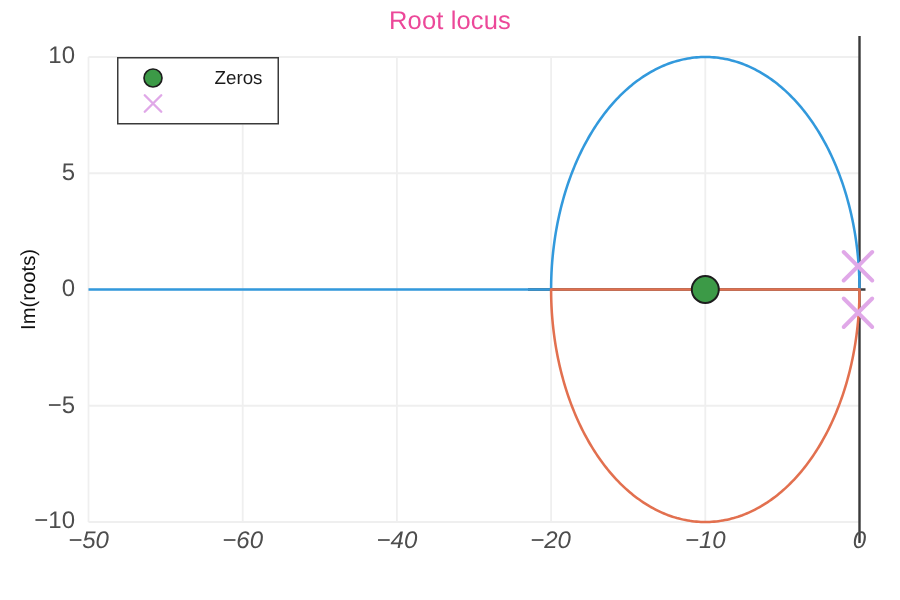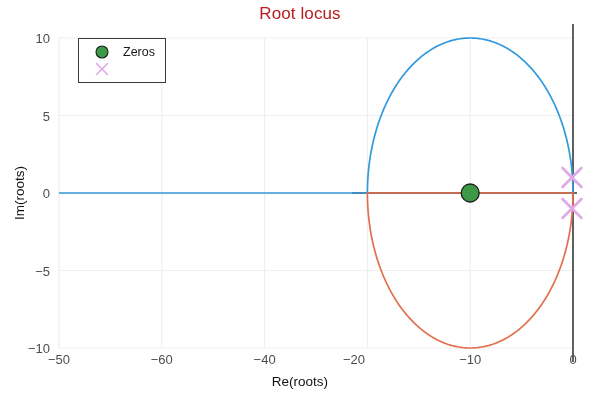--- a/index.html
+++ b/index.html
@@ -6,54 +6,54 @@
   body{
     width:600px;height:400px;
     background:#ffffff;
     font-family:"Liberation Sans","DejaVu Sans",sans-serif;
     overflow:hidden;
   }
   #figure{position:relative;width:600px;height:400px;}
 
   #chart-title{
     position:absolute;left:0;top:4px;width:600px;
-    text-align:center;font-size:17px;color:#b91c1c;
+    text-align:center;font-size:17px;color:#ec4899;
     letter-spacing:0.1px;
   }
 
   
   #plot-area{
     position:absolute;left:59px;top:38px;width:514px;height:310px;
     background:#ffffff;
   }
   #grid-layer,#data-layer,#axis-layer{
     position:absolute;left:0;top:0;width:100%;height:100%;
     overflow:visible;
   }
 
   
-  .tick{position:absolute;color:#4d4d4d;font-size:13px;white-space:nowrap;}
-  .xtick{transform:translateX(-50%);top:352px;}
+  .tick{position:absolute;color:#4d4d4d;font-size:16px;white-space:nowrap;}
+  .xtick{transform:translateX(-50%);top:352px;font-style:italic;}
   .ytick{text-align:right;transform:translateY(-50%);left:10px;width:40px;}
 
   .axis-label{position:absolute;color:#111111;font-size:13.5px;}
   #xlabel{left:0;top:374px;width:600px;text-align:center;}
   #ylabel{
     left:-56px;top:193px;width:150px;text-align:center;
     transform:translateY(-50%) rotate(-90deg);transform-origin:center center;
   }
 
   
   #legend{
     position:absolute;left:78px;top:38px;
     border:1.2px solid #3a3a3a;background:#ffffff;
     padding:4px 10px 5px 6px;
     box-sizing:border-box;
   }
-  .legend-row{display:flex;align-items:center;height:17px;}
+  .legend-row{display:flex;align-items:center;height:17px;gap:20px;}
   .legend-marker{width:34px;display:flex;align-items:center;justify-content:center;}
   .legend-text{font-size:12.5px;color:#1a1a1a;padding-left:4px;white-space:nowrap;}
 </style>
 </head>
 <body>
 
 <div id="figure">
 
   <div id="chart-title">Root locus</div>
 
@@ -85,33 +85,32 @@
           <path d="M503.472 161 L522.472 180 M522.472 161 L503.472 180" stroke="#E0A8E8" stroke-width="2.6" stroke-linecap="round"></path>
         </g>
         <circle cx="411.20000000000005" cy="155" r="9" fill="#3C9A47" stroke="#1d1d1d" stroke-width="1.3"></circle>
       </svg>
   </div>
 
   <div id="ticks-x">
       <div class="tick xtick" style="left: 59px;">−50</div>
       <div class="tick xtick" style="left: 161.8px;">−60</div>
       <div class="tick xtick" style="left: 264.6px;">−40</div>
-      <div class="tick xtick" style="left: 354px;">−20</div>
+      <div class="tick xtick" style="left: 367px;">−20</div>
       <div class="tick xtick" style="left: 470.2px;">−10</div>
       <div class="tick xtick" style="left: 573px;">0</div>
     </div>
   <div id="ticks-y">
       <div class="tick ytick" style="top: 348px;">−10</div>
       <div class="tick ytick" style="top: 270.5px;">−5</div>
       <div class="tick ytick" style="top: 193px;">0</div>
       <div class="tick ytick" style="top: 115.5px;">5</div>
       <div class="tick ytick" style="top: 38px;">10</div>
     </div>
 
-  <div class="axis-label" id="xlabel">Re(roots)</div>
   <div class="axis-label" id="ylabel">Im(roots)</div>
 
   <div id="legend">
     <div class="legend-row">
       <span class="legend-marker">
         <svg width="26" height="16" viewBox="0 0 26 16">
             <circle cx="13" cy="8" r="6" fill="#3C9A47" stroke="#1d1d1d" stroke-width="1.1"></circle>
           </svg>
       </span>
       <span class="legend-text">Zeros</span>

